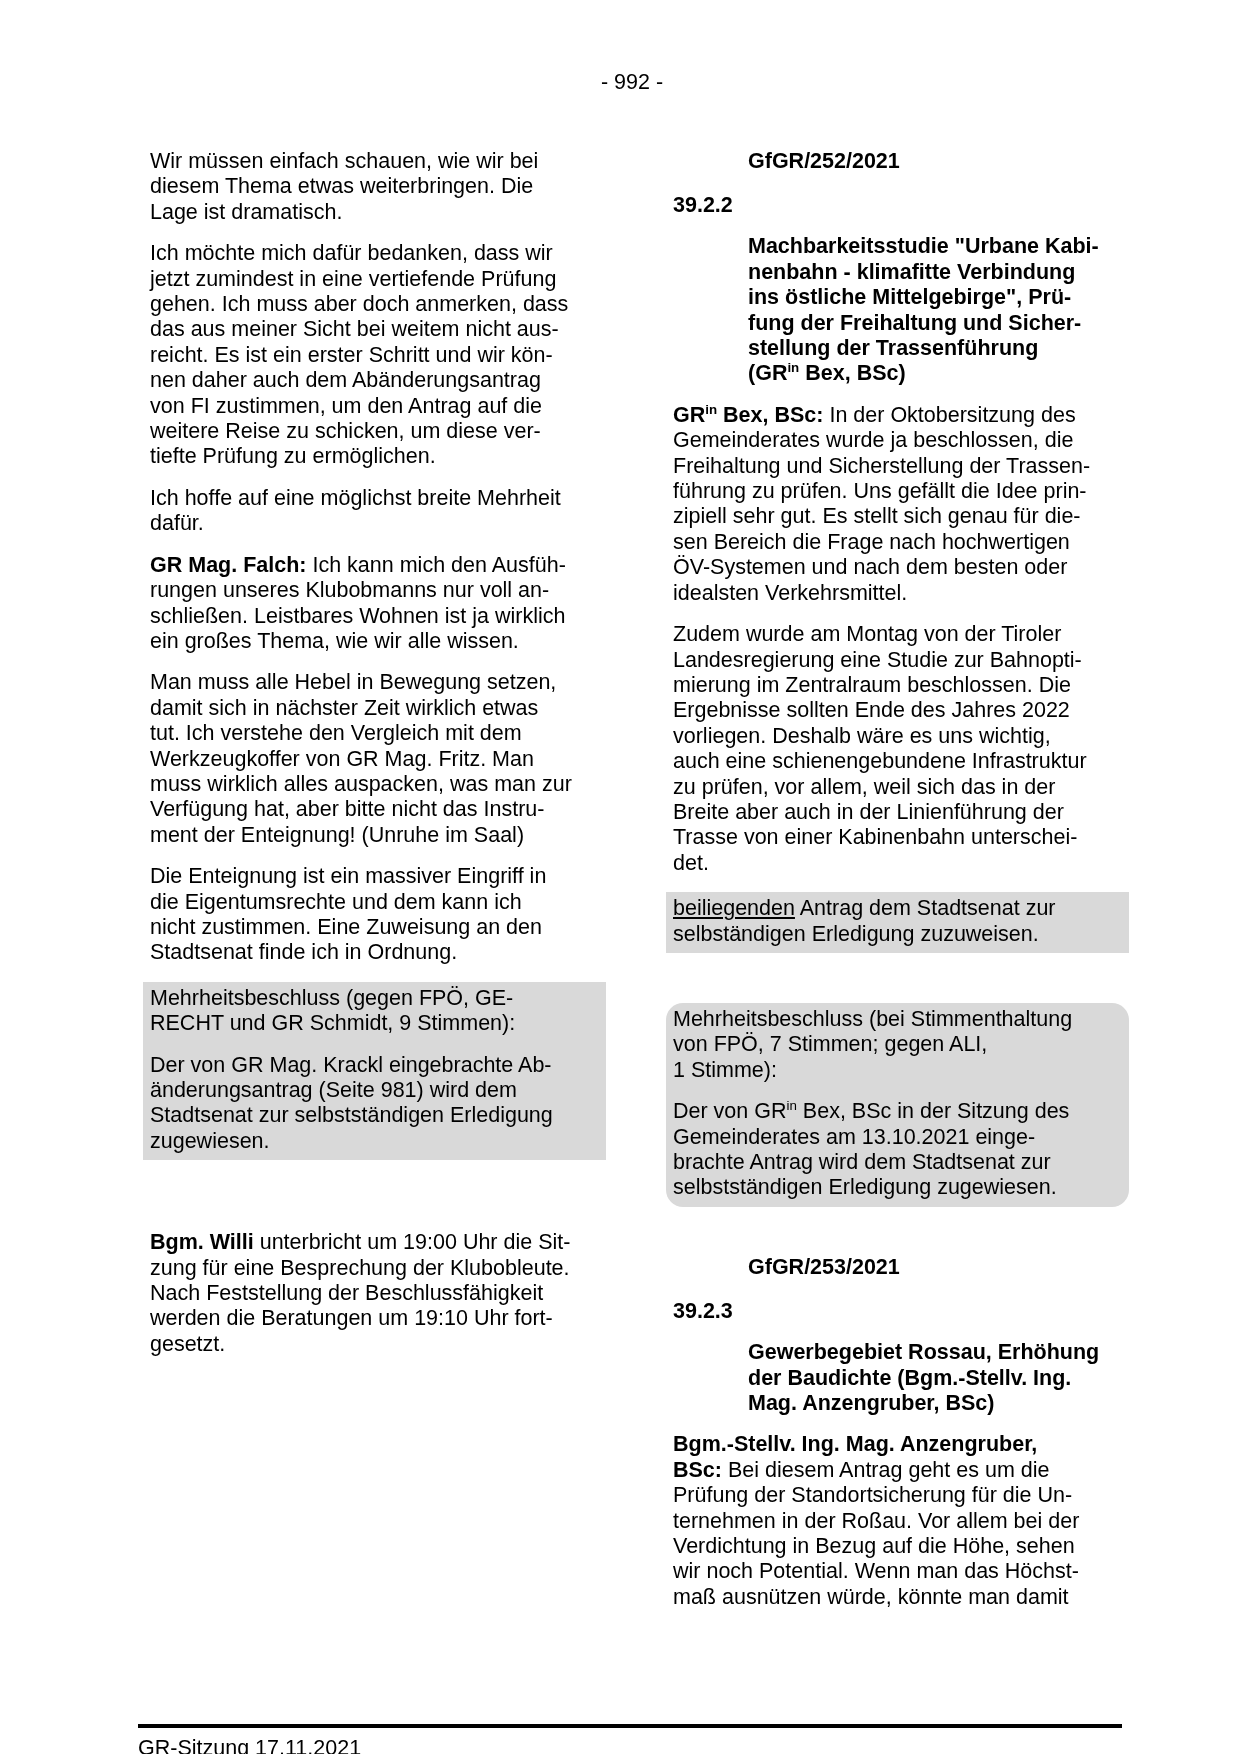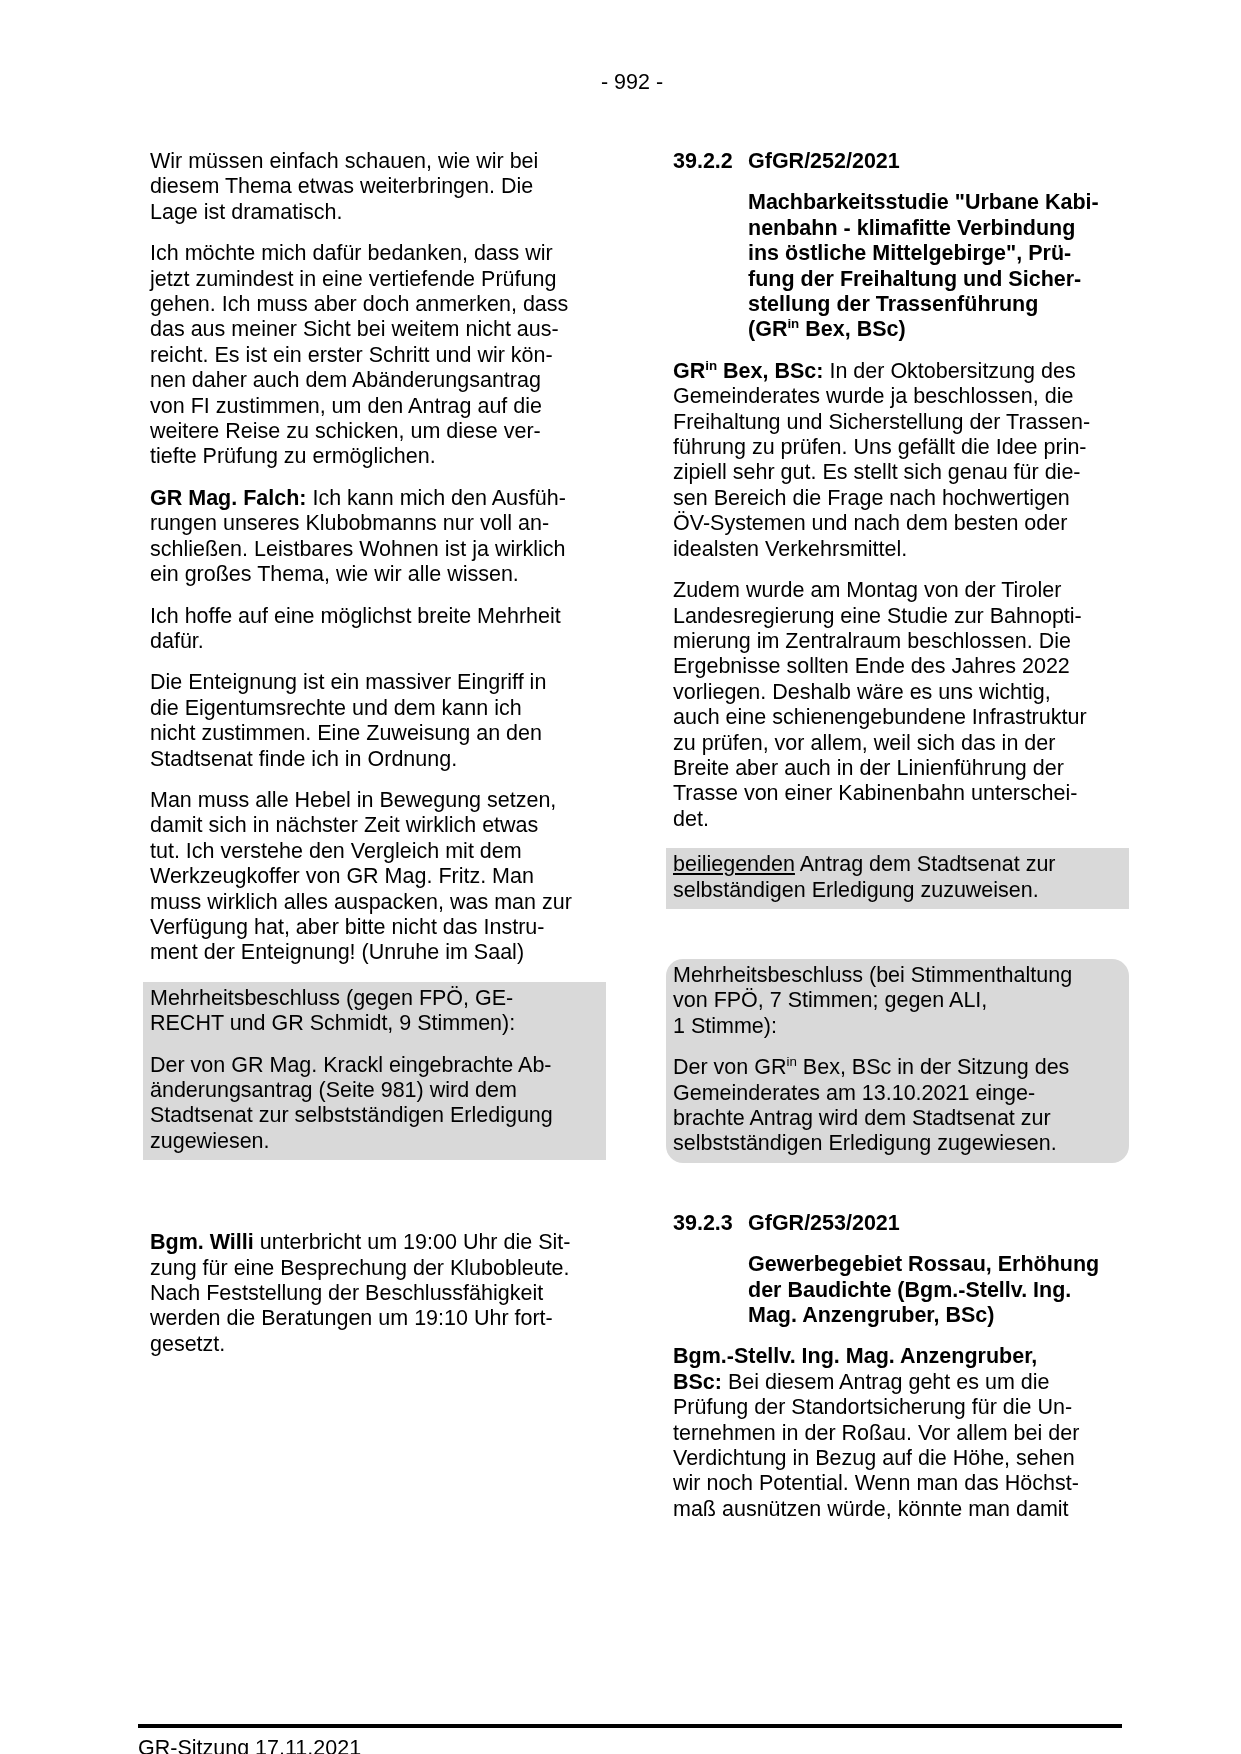--- a/index.html
+++ b/index.html
@@ -45,21 +45,21 @@
     background: var(--highlight, #d9d9d9);
     margin: 0 -4px 16px -7px;
     padding: 4px 8px 6px 7px;
   }
   .graybox .para:last-child { margin-bottom: 0; }
   .agenda-head {
     display: flex;
     font-weight: bold;
     margin: 0 0 16px 0;
   }
-  .agenda-num { width: 75px; flex: none; }
+  .agenda-num { width: 75px; flex: none; margin-top: 44px; }
   .agenda-title {
     margin: 0 0 16px 75px;
     font-weight: bold;
     white-space: pre-line;
   }
   .gap-top-xl { margin-top: 70px; }
   .gap-top-box { margin-top: 50px; border-radius: 17px; }
   .gap-top-head { margin-top: 48px; }
   .footer {
     position: absolute;
@@ -85,37 +85,37 @@
 Lage ist dramatisch.</p>
       <p class="para">Ich möchte mich dafür bedanken, dass wir
 jetzt zumindest in eine vertiefende Prüfung
 gehen. Ich muss aber doch anmerken, dass
 das aus meiner Sicht bei weitem nicht aus-
 reicht. Es ist ein erster Schritt und wir kön-
 nen daher auch dem Abänderungsantrag
 von FI zustimmen, um den Antrag auf die
 weitere Reise zu schicken, um diese ver-
 tiefte Prüfung zu ermöglichen.</p>
+      <p class="para">Ich hoffe auf eine möglichst breite Mehrheit
+dafür.</p>
       <p class="para"><b>GR Mag. Falch:</b><span> Ich kann mich den Ausfüh-
 rungen unseres Klubobmanns nur voll an-
 schließen. Leistbares Wohnen ist ja wirklich
 ein großes Thema, wie wir alle wissen.</span></p>
-      <p class="para">Ich hoffe auf eine möglichst breite Mehrheit
-dafür.</p>
-      <p class="para">Die Enteignung ist ein massiver Eingriff in
-die Eigentumsrechte und dem kann ich
-nicht zustimmen. Eine Zuweisung an den
-Stadtsenat finde ich in Ordnung.</p>
       <p class="para">Man muss alle Hebel in Bewegung setzen,
 damit sich in nächster Zeit wirklich etwas
 tut. Ich verstehe den Vergleich mit dem
 Werkzeugkoffer von GR Mag. Fritz. Man
 muss wirklich alles auspacken, was man zur
 Verfügung hat, aber bitte nicht das Instru-
 ment der Enteignung! (Unruhe im Saal)</p>
+      <p class="para">Die Enteignung ist ein massiver Eingriff in
+die Eigentumsrechte und dem kann ich
+nicht zustimmen. Eine Zuweisung an den
+Stadtsenat finde ich in Ordnung.</p>
       <div class="graybox">
         <p class="para">Mehrheitsbeschluss (gegen FPÖ, GE-
 RECHT und GR Schmidt, 9 Stimmen):</p>
         <p class="para">Der von GR Mag. Krackl eingebrachte Ab-
 änderungsantrag (Seite 981) wird dem
 Stadtsenat zur selbstständigen Erledigung
 zugewiesen.</p>
       </div>
       <p class="para gap-top-xl"><b>Bgm. Willi</b><span> unterbricht um 19:00 Uhr die Sit-
 zung für eine Besprechung der Klubobleute.

